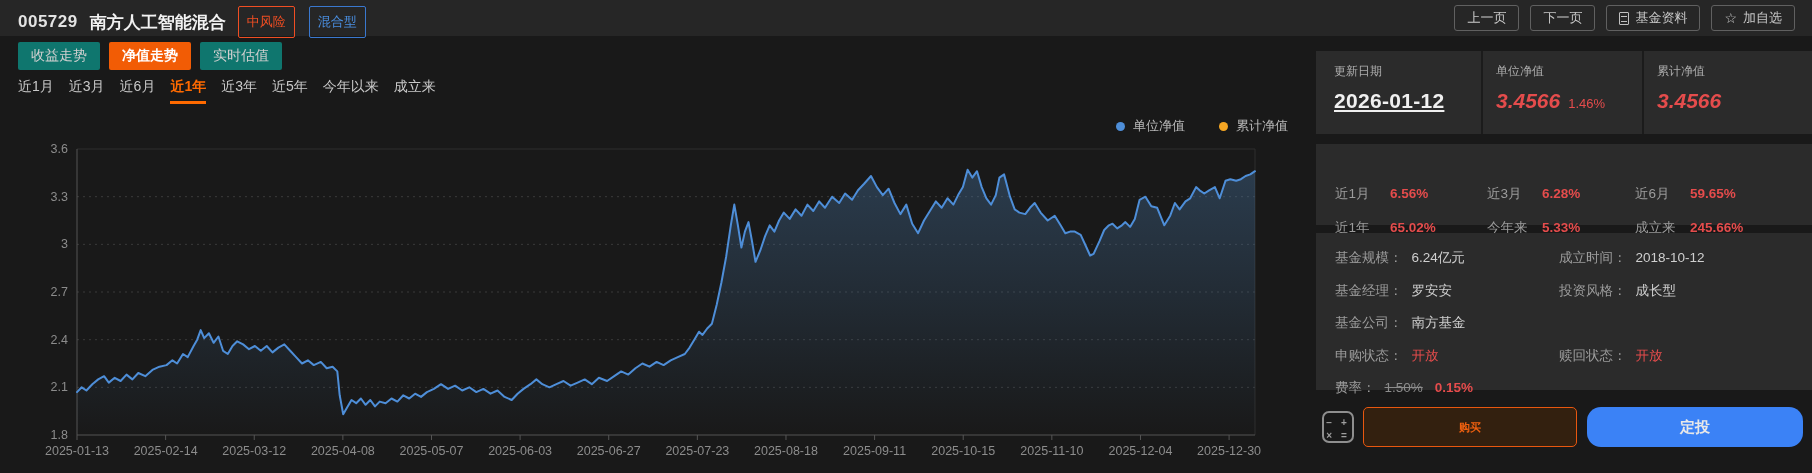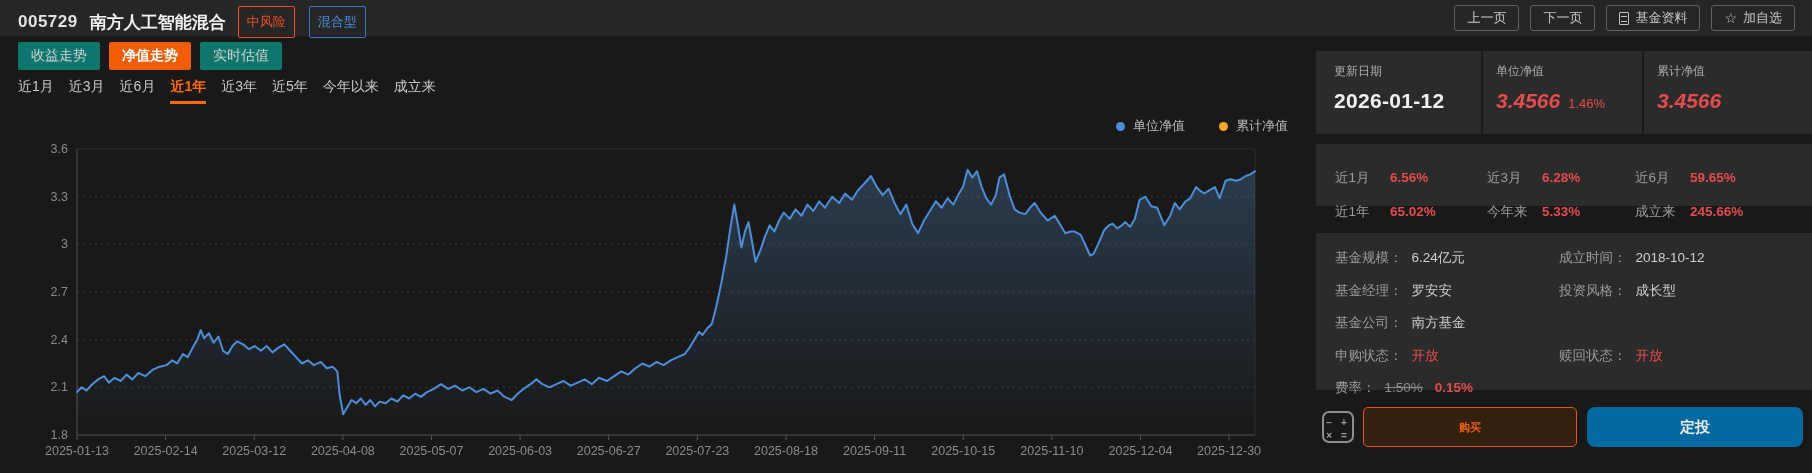--- a/index.html
+++ b/index.html
@@ -39,46 +39,46 @@
   #chart-svg { position:absolute; left:0; top:105px; }
 
   
   .panel { position:absolute; left:1316px; top:0; width:496px; height:473px; }
   .section { position:absolute; left:0; width:496px; background:#2b2b2b; }
   .sec-nav { top:51px; height:83px; display:grid; grid-template-columns:165px 161px 1fr; }
   .nav-col { padding:12px 0 0 18px; }
   .nav-col + .nav-col { border-left:2px solid #1b1b1b; padding-left:13px; }
   .nav-label { font-size:12px; color:#adadad; }
   .nav-value-row { margin-top:9px; display:flex; align-items:baseline; gap:8px; }
-  .nav-date { font-size:21px; font-weight:bold; color:#f0f0f0; letter-spacing:.3px; }
+  .nav-date { font-size:21px; font-weight:bold; color:#f0f0f0; letter-spacing:.3px;text-decoration:underline; }
   .nav-num { font-size:21px; font-weight:bold; color:#e54c4c;font-style:italic; }
   .nav-pct { font-size:13px; color:#e54c4c; }
 
-  .sec-perf { top:144px; height:62px; padding-top:16px; }
+  .sec-perf { top:144px; height:81px; padding-top:32px; }
   .perf-row { display:grid; grid-template-columns:152px 148px 1fr; padding-left:19px; height:34px; align-items:center; }
   .perf-label { display:inline-block; width:55px; font-size:13.5px; color:#9c9c9c; }
   .perf-value { font-size:13.5px; font-weight:600; color:#e54c4c; }
 
   .sec-details { top:233px; height:157px; padding-top:2px; }
   .det-row { display:grid; grid-template-columns:224px 1fr; padding-left:19px; align-items:center; }
   .det-cell { font-size:13.5px; }
   .det-label { color:#9c9c9c; }
   .det-value { color:#cfcfcf; margin-left:9px; }
   .det-value.red { color:#e54c4c; }
   .det-old { color:#8c8c8c; text-decoration:line-through; margin-left:9px; }
   .det-new { color:#e54c4c; margin-left:12px; font-weight:600; }
   .r0 { margin-top:8px; height:30px; }
   .r1 { height:35px; }
   .r2 { height:30px; }
   .r3 { height:35px; }
   .r4 { height:30px; }
 
   .calc-btn { position:absolute; left:6px; top:411px; width:32px; height:32px; border:2px solid #8f8f8f; border-radius:7px; color:#9f9f9f; font-size:10px; font-weight:bold; line-height:13px; text-align:center; letter-spacing:3px; padding-top:3px; cursor:pointer; }
   .buy-btn { position:absolute; left:47px; top:407px; width:214px; height:40px; background:#33200f; border:1px solid #e8570f; border-radius:5px; color:#f0600f; font-size:11px; font-weight:bold; display:flex; align-items:center; justify-content:center; cursor:pointer; }
-  .aip-btn { position:absolute; left:271px; top:407px; width:216px; height:40px; background:#0369a1; border:none; border-radius:8px; color:#e8e8e8; font-size:15px; font-weight:bold; display:flex; align-items:center; justify-content:center; cursor:pointer; }
+  .aip-btn { position:absolute; left:271px; top:407px; width:216px; height:40px; background:#3b82f6; border:none; border-radius:14px; color:#e8e8e8; font-size:15px; font-weight:bold; display:flex; align-items:center; justify-content:center; cursor:pointer; }
 </style>
 </head>
 <body>
 
 <div class="header">
   <div class="header-left">
     <span class="fund-code">005729</span>
     <span class="fund-name">南方人工智能混合</span>
     <span class="tag tag-risk">中风险</span>
     <span class="tag tag-type">混合型</span>

